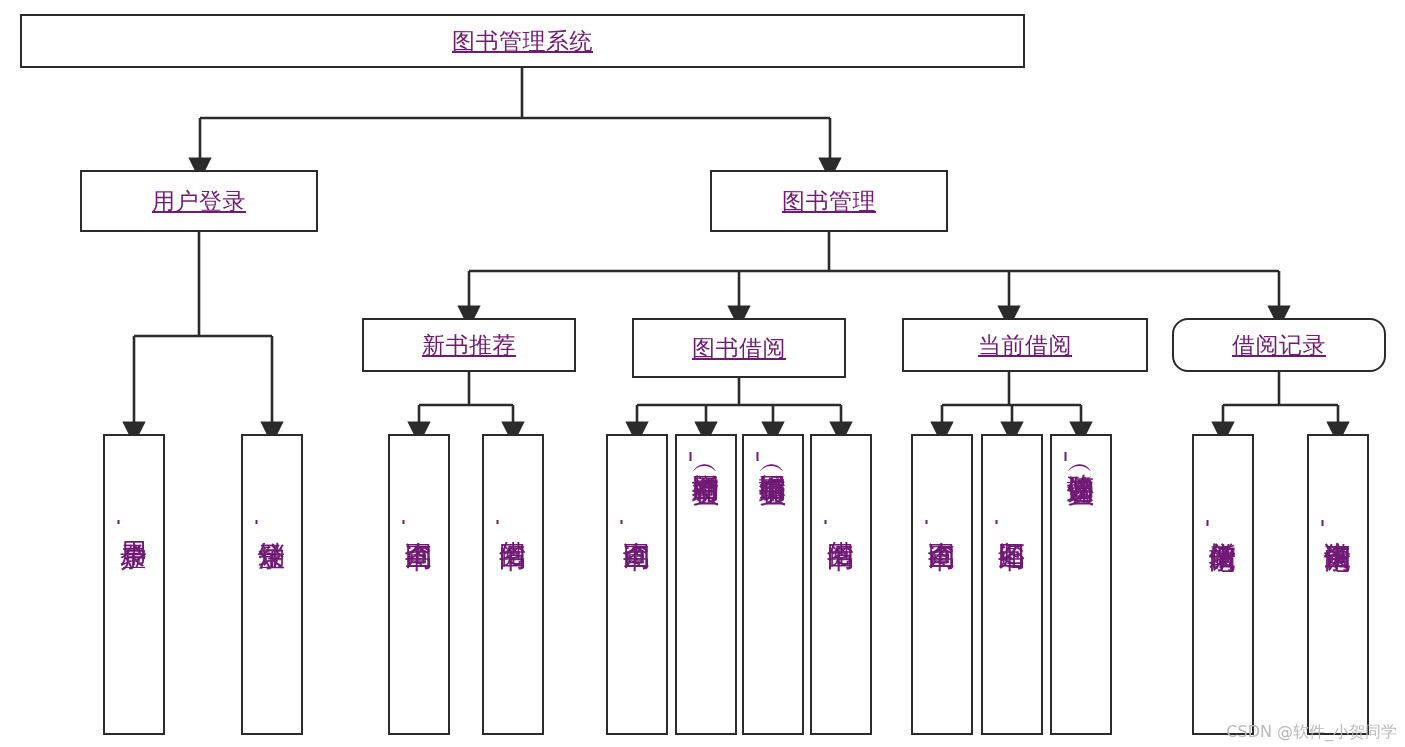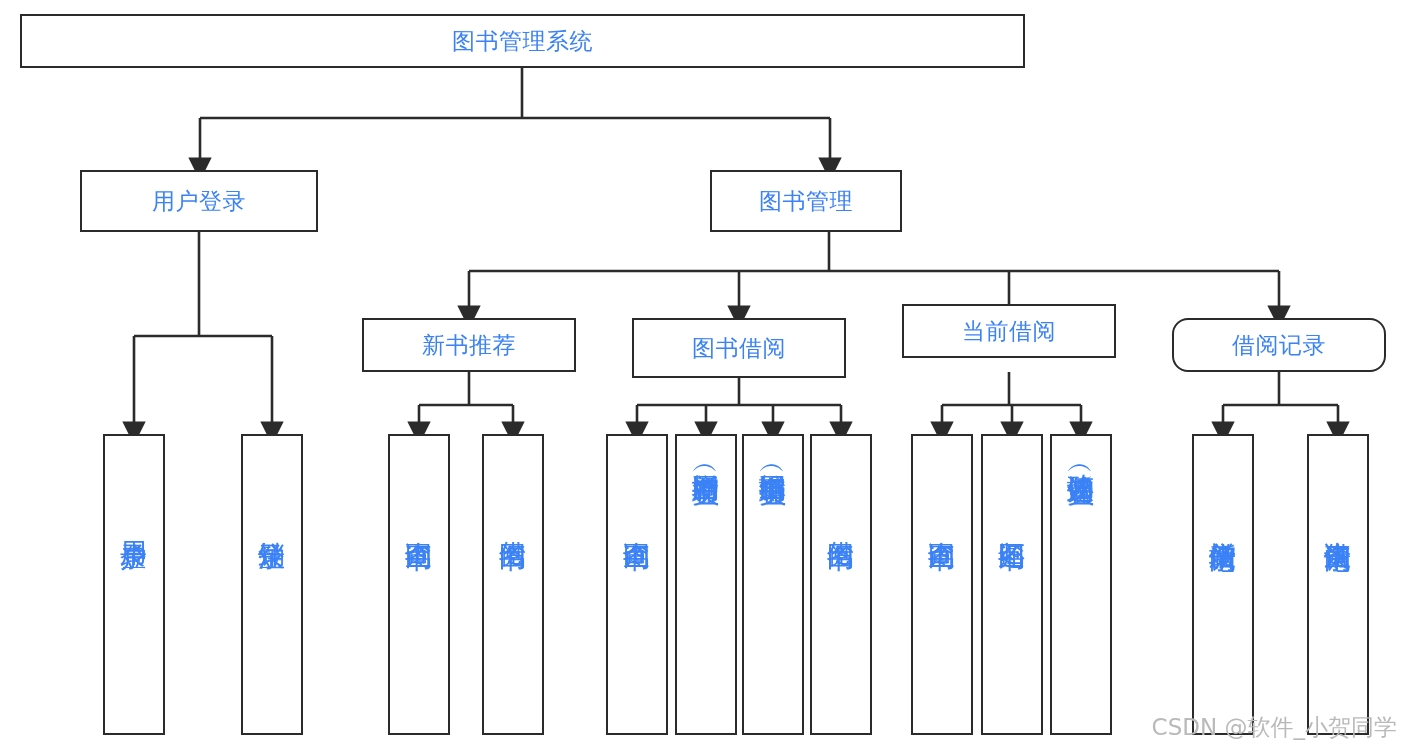--- a/index.html
+++ b/index.html
@@ -25,22 +25,23 @@
     height: 747px;
   }
   .node {
     position: absolute;
     box-sizing: border-box;
     background: #ffffff;
     border: 2px solid #2b2b2b;
     display: flex;
     align-items: center;
     justify-content: center;
-    color: #3b82f6;
+    color: #701a75;
     z-index: 3;
+    text-decoration: underline;
   }
   .node .label {
     display: block;
     text-align: center;
     line-height: 1.08;
     letter-spacing: 0.5px;
   }
   .node.horiz .label {
     font-size: 23px;
     white-space: nowrap;
@@ -61,21 +62,21 @@
   .node.vert.mid .label {
     margin-top: 78px;
   }
   .node.vert.tall .label {
     margin-top: 10px;
   }
   #watermark {
     position: absolute;
     right: 8px;
     bottom: 4px;
-    font-size: 23px;
+    font-size: 16px;
     color: #b9b9b9;
     z-index: 9;
     white-space: nowrap;
     font-family: "DejaVu Sans", "Liberation Sans", sans-serif;
   }
 </style>
 </head>
 <body>
 
 <div id="canvas">
@@ -131,31 +132,31 @@
     </g>
   </svg>
 
   <div class="node horiz" style="left:20px; top:14px; width:1005px; height:54px;">
     <span class="label">图书管理系统</span>
   </div>
 
   <div class="node horiz" style="left:80px; top:170px; width:238px; height:62px;">
     <span class="label">用户登录</span>
   </div>
-  <div class="node horiz" style="left:710px; top:170px; width:192px; height:62px;">
+  <div class="node horiz" style="left:710px; top:170px; width:238px; height:62px;">
     <span class="label">图书管理</span>
   </div>
 
   <div class="node horiz" style="left:362px; top:318px; width:214px; height:54px;align-items:center;">
     <span class="label">新书推荐</span>
   </div>
   <div class="node horiz" style="left:632px; top:318px; width:214px; height:60px;">
     <span class="label">图书借阅</span>
   </div>
-  <div class="node horiz" style="left:902px; top:304px; width:214px; height:54px;">
+  <div class="node horiz" style="left:902px; top:318px; width:246px; height:54px;">
     <span class="label">当前借阅</span>
   </div>
   <div class="node horiz" style="left:1172px; top:318px; width:214px; height:54px;border-radius:16px;">
     <span class="label">借阅记录</span>
   </div>
 
   <div class="node vert mid" style="left:103px; top:434px; width:62px; height:301px;">
     <span class="label">用户登录</span>
   </div>
   <div class="node vert mid" style="left:241px; top:434px; width:62px; height:301px;">

